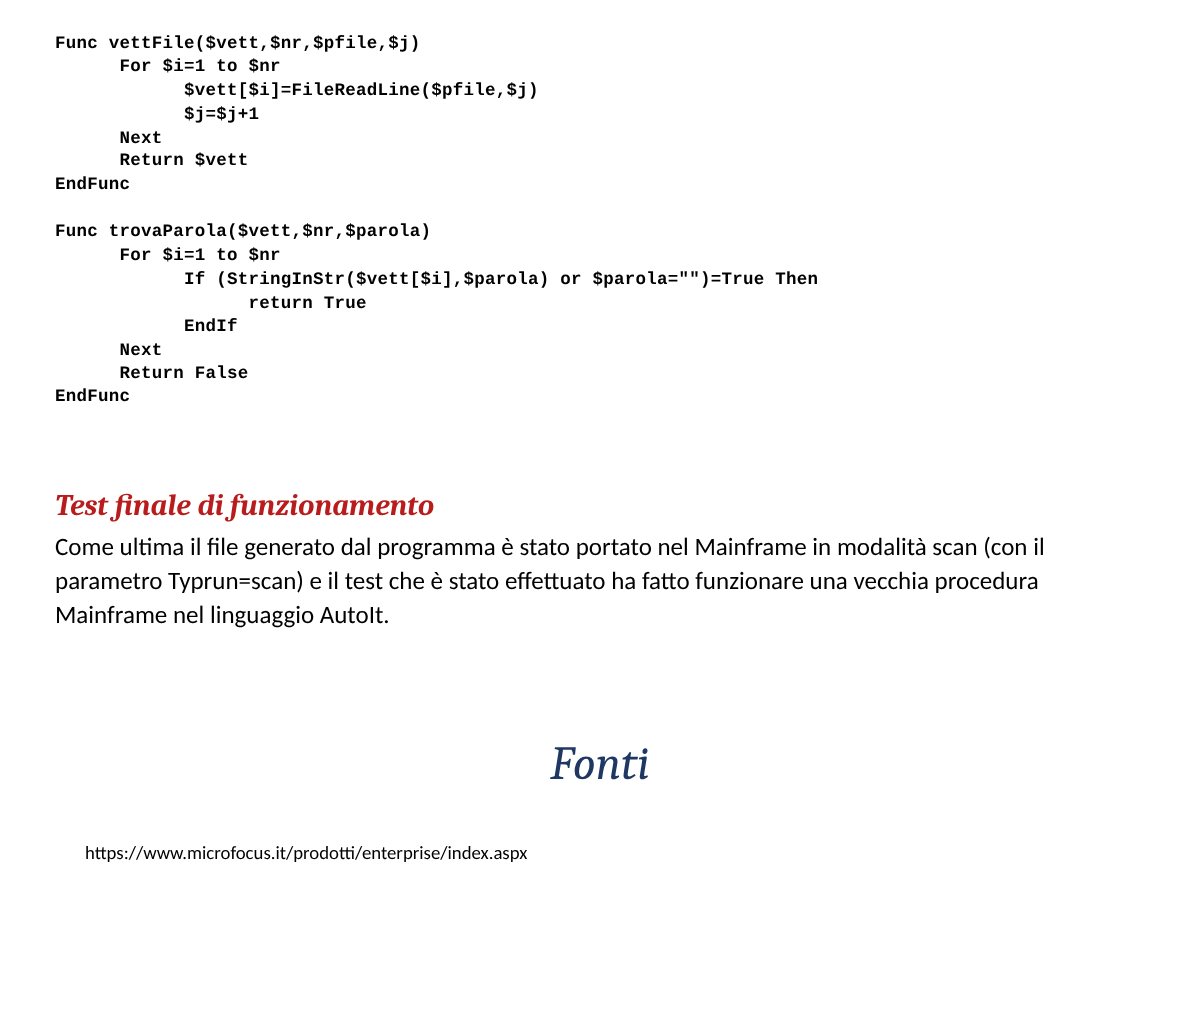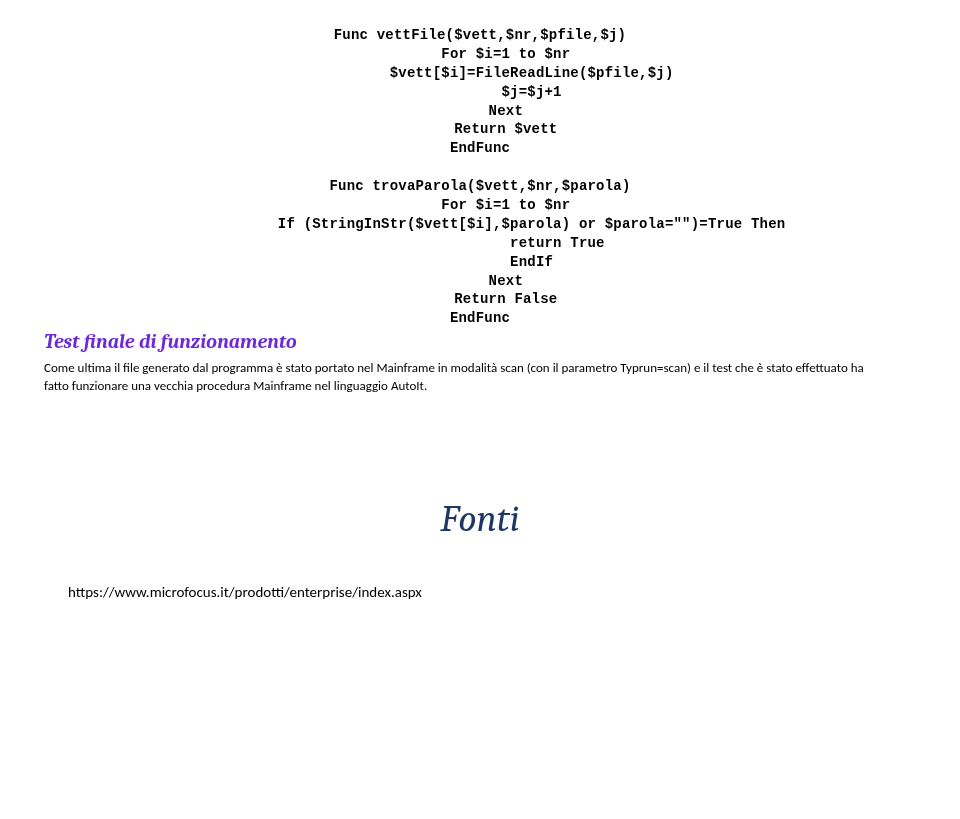--- a/index.html
+++ b/index.html
@@ -10,37 +10,37 @@
     color: #000;
     background: #fff;
     line-height: 1.35;
   }
   .code-block {
     white-space: pre;
     font-family: 'Courier New', Courier, monospace;
     font-size: 14px;
     font-weight: bold;
     letter-spacing: 0.2px;
-    text-align: center;
+    margin-bottom: 60px;
   }
   .section-title {
     font-family: Cambria, Georgia, 'Times New Roman', serif;
-    font-size: 20px;
+    font-size: 24px;
     font-weight: bold;
     font-style: italic;
-    color: #6d28d9;
+    color: #b91c1c;
     margin: 0 0 4px 0;
   }
   .body-text {
     font-family: Calibri, Arial, sans-serif;
-    font-size: 13px;
+    font-size: 20px;
     font-weight: normal;
     line-height: 1.35;
     max-width: 840px;
-    margin-bottom: 100px;
+    margin-bottom: 80px;
   }
   .big-title {
     font-family: Cambria, Georgia, 'Times New Roman', serif;
     font-size: 38px;
     font-style: italic;
     font-weight: normal;
     color: #1f3863;
     margin: 0 0 36px 0;
     text-align: center;
   }

